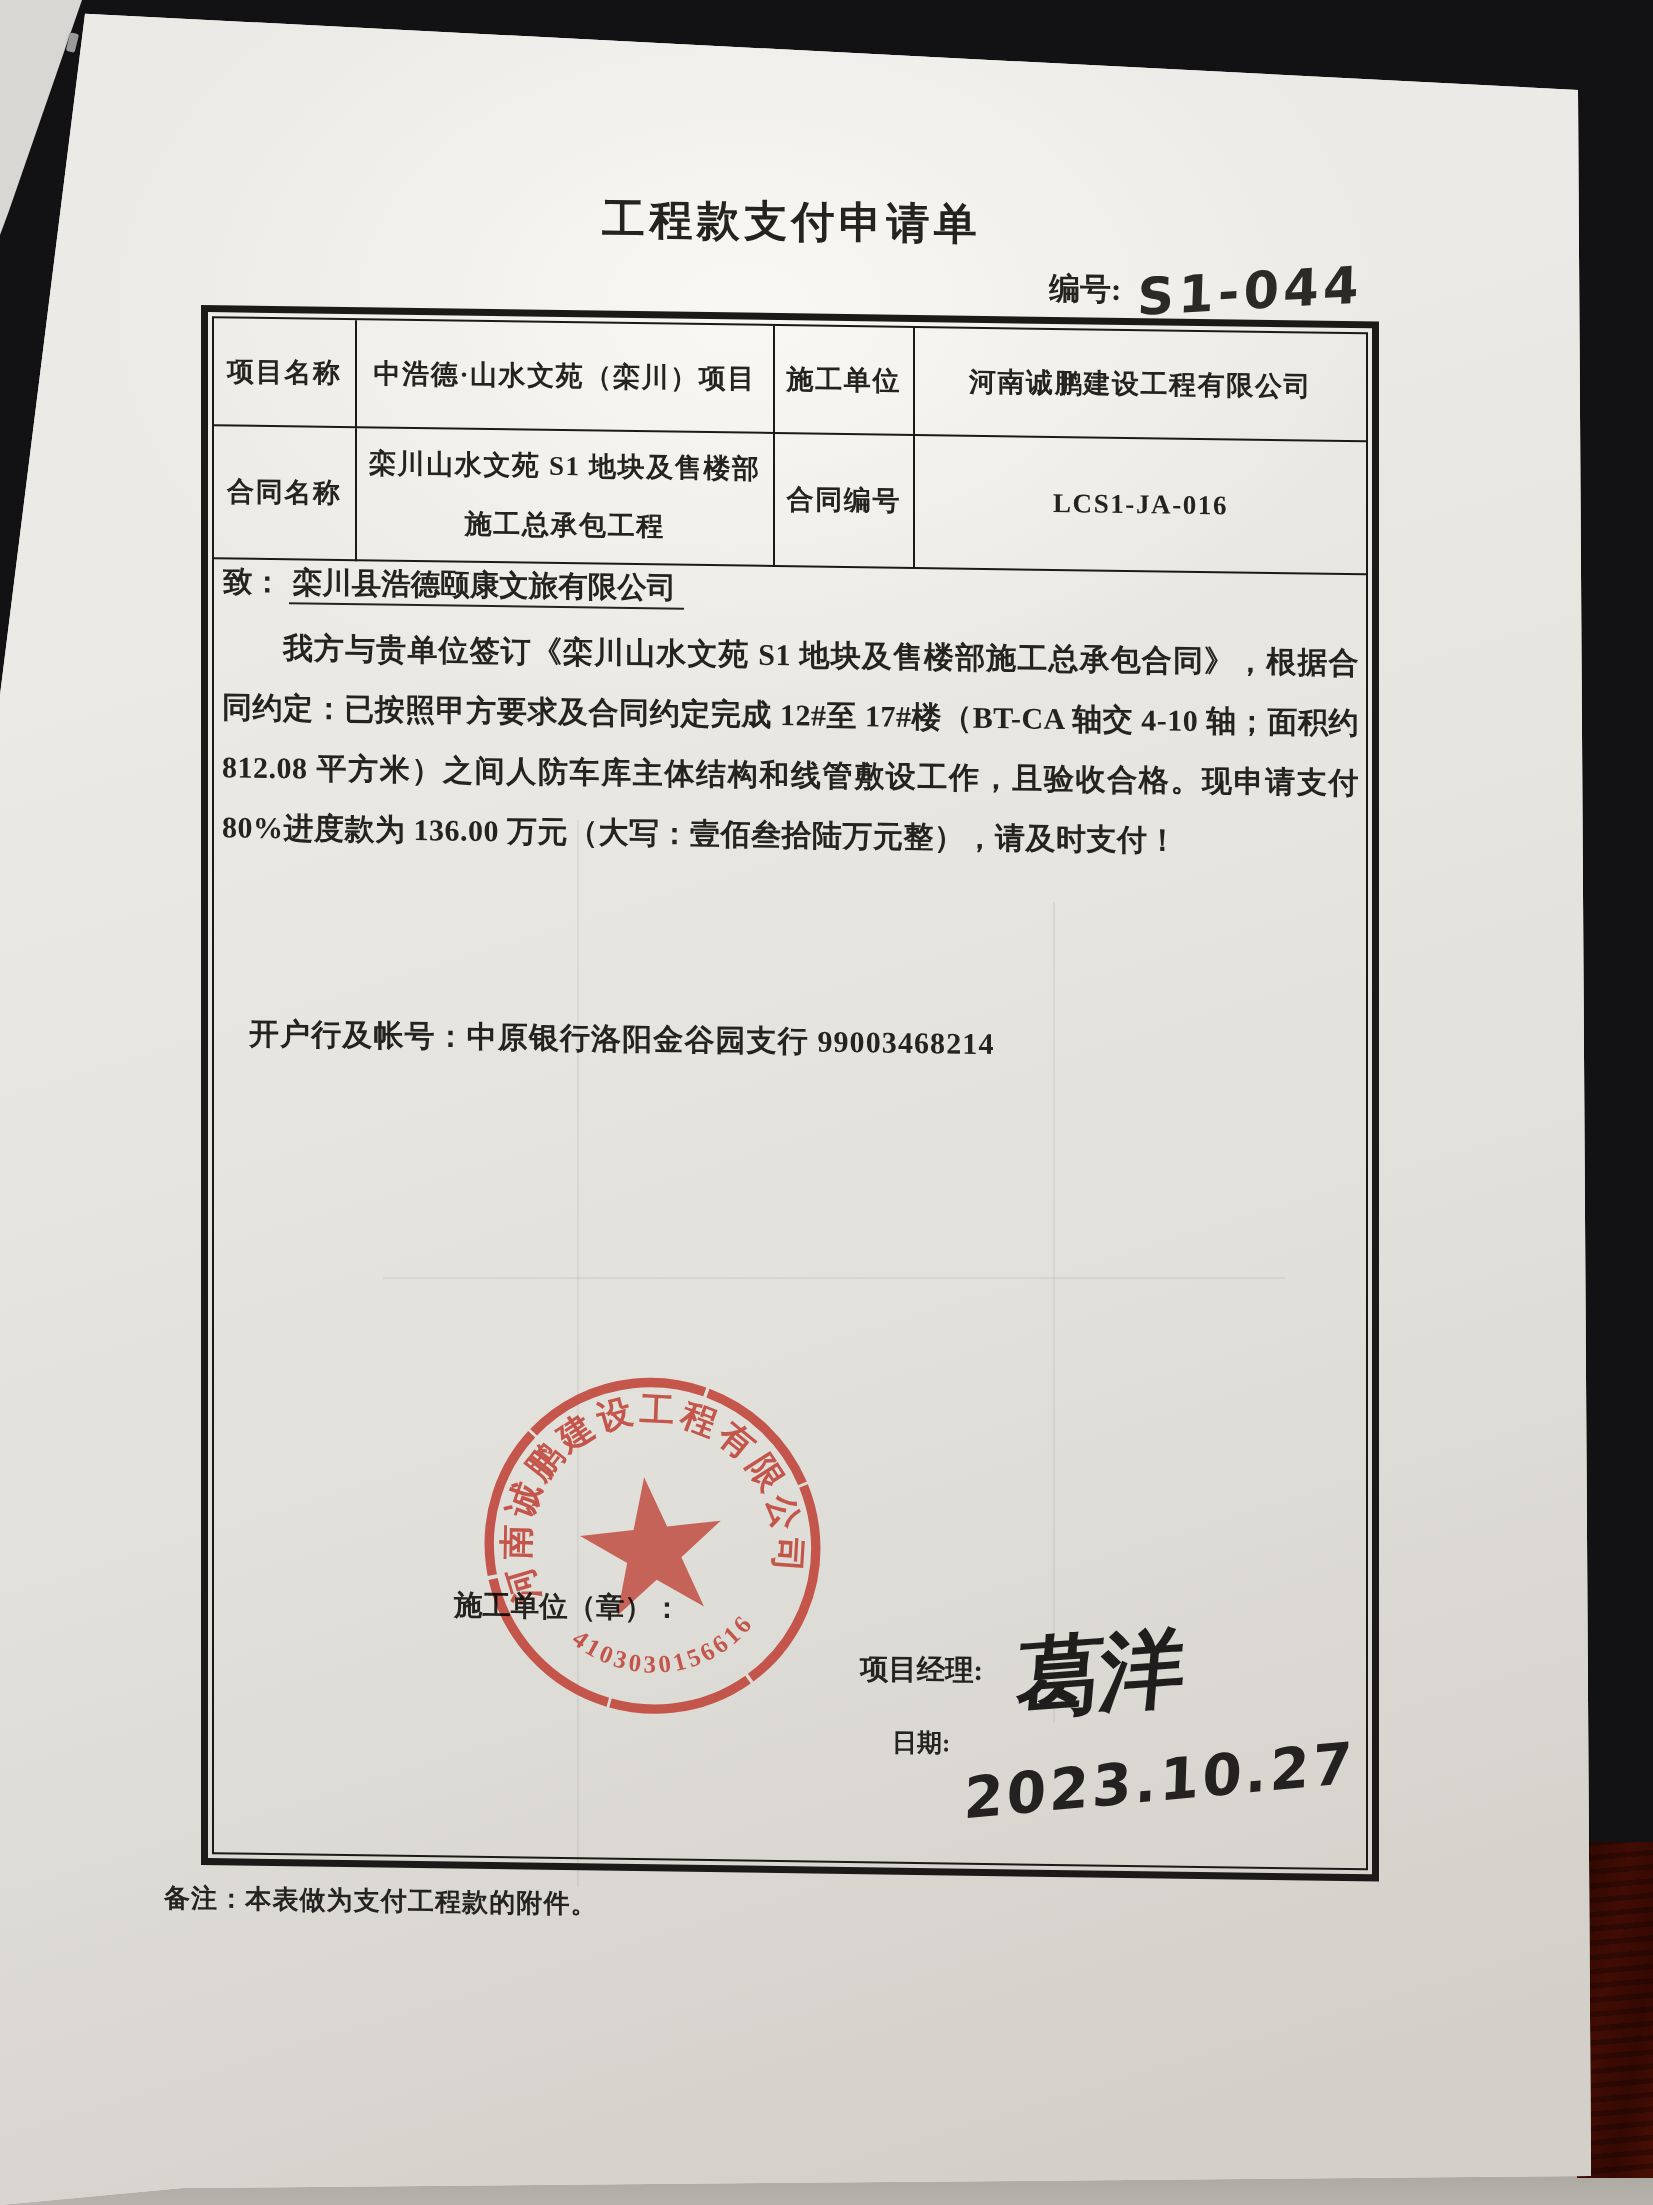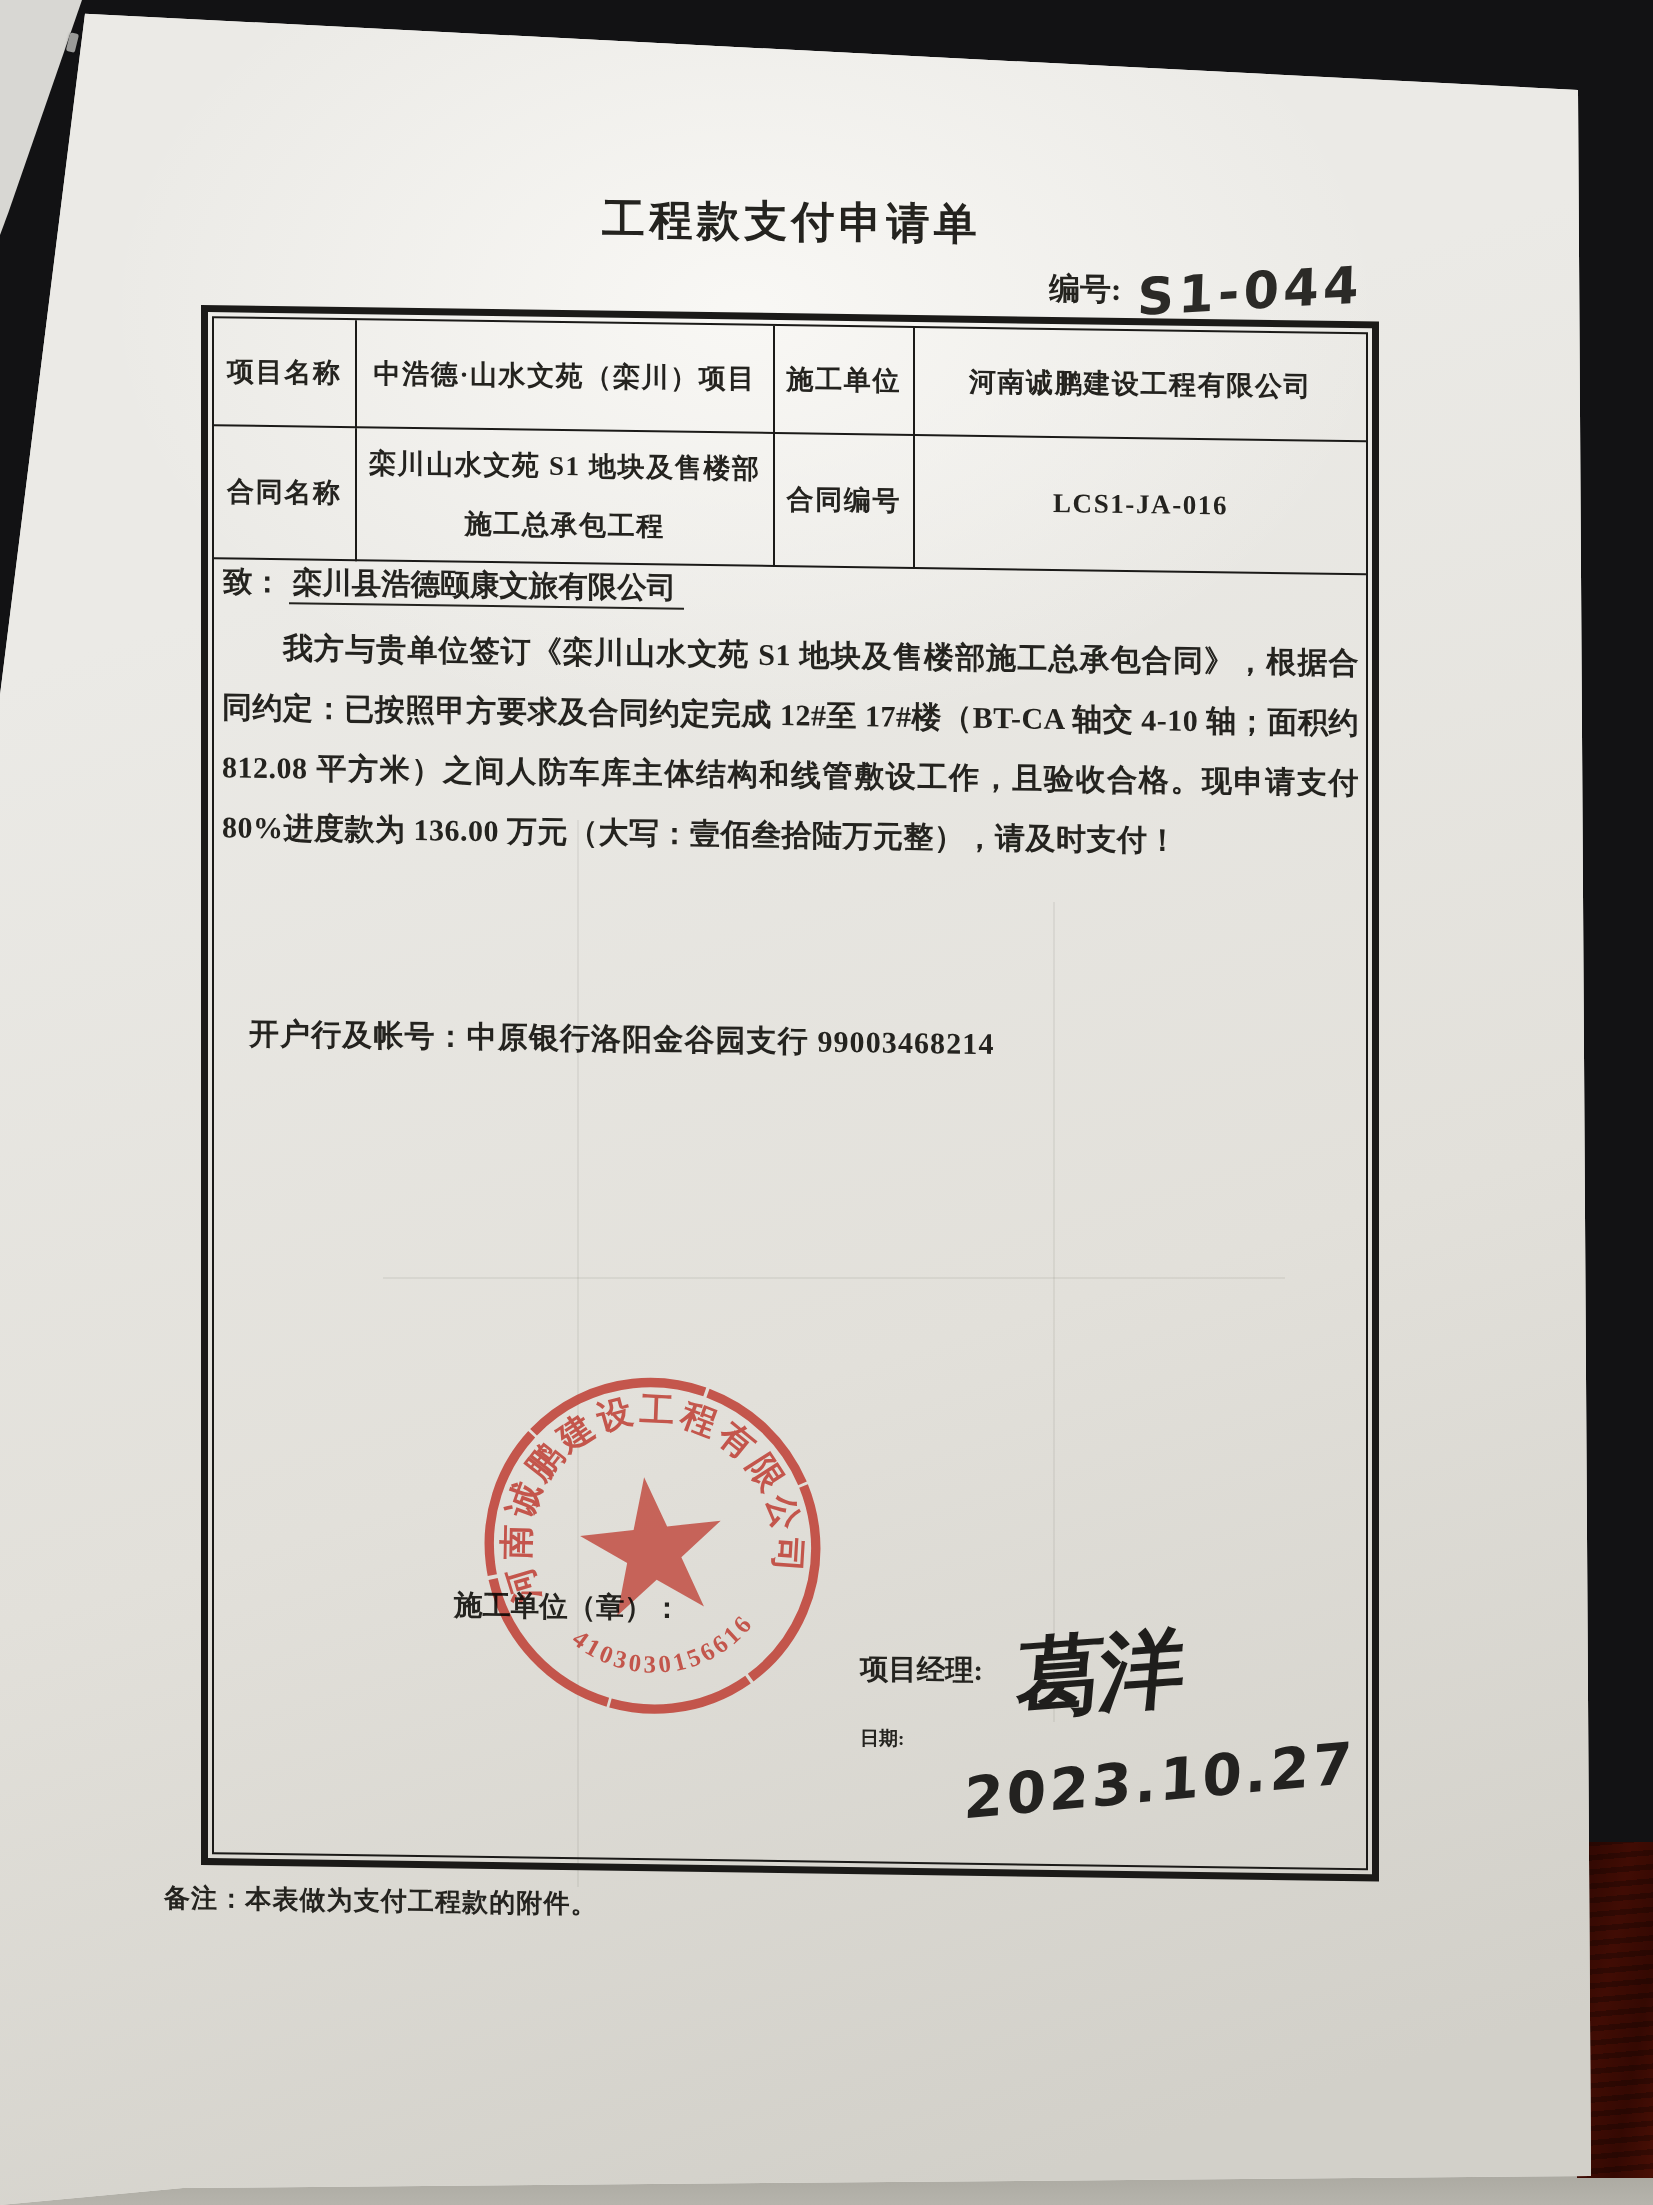--- a/index.html
+++ b/index.html
@@ -76,21 +76,21 @@
     white-space:nowrap; }
   .stamp-svg { position:absolute; left:476px; top:1363px; width:353px; height:353px;
     transform:rotate(-7deg); mix-blend-mode:multiply; opacity:.88; }
   .stamp-svg text { font-family:"Liberation Serif",serif; font-weight:bold; }
 
   .manager-label { position:absolute; left:860px; top:1641px; font-size:28.4px; font-weight:bold;
     white-space:nowrap; }
   .manager-signature { position:absolute; left:1017px; top:1603px; font-size:86px;
     font-weight:700; color:#1f1e1c; transform:rotate(-5deg) skewX(-10deg);
     letter-spacing:-3.3px; white-space:nowrap; }
-  .date-label { position:absolute; left:860px; top:1716px; font-size:19px; font-weight:bold;
+  .date-label { position:absolute; left:892px; top:1716px; font-size:25px; font-weight:bold;
     white-space:nowrap; }
   .date-value { position:absolute; left:963px; top:1734px; font-family:"DejaVu Sans",sans-serif;
     font-size:57px; font-weight:700; color:#232220; transform:rotate(-6deg) skewX(-8deg);
     letter-spacing:3.3px; white-space:nowrap; }
 
   .note-line { position:absolute; left:164px; top:1881px; font-size:26px; font-weight:bold;
     letter-spacing:1.1px; white-space:nowrap; }
 </style>
 </head>
 <body>

